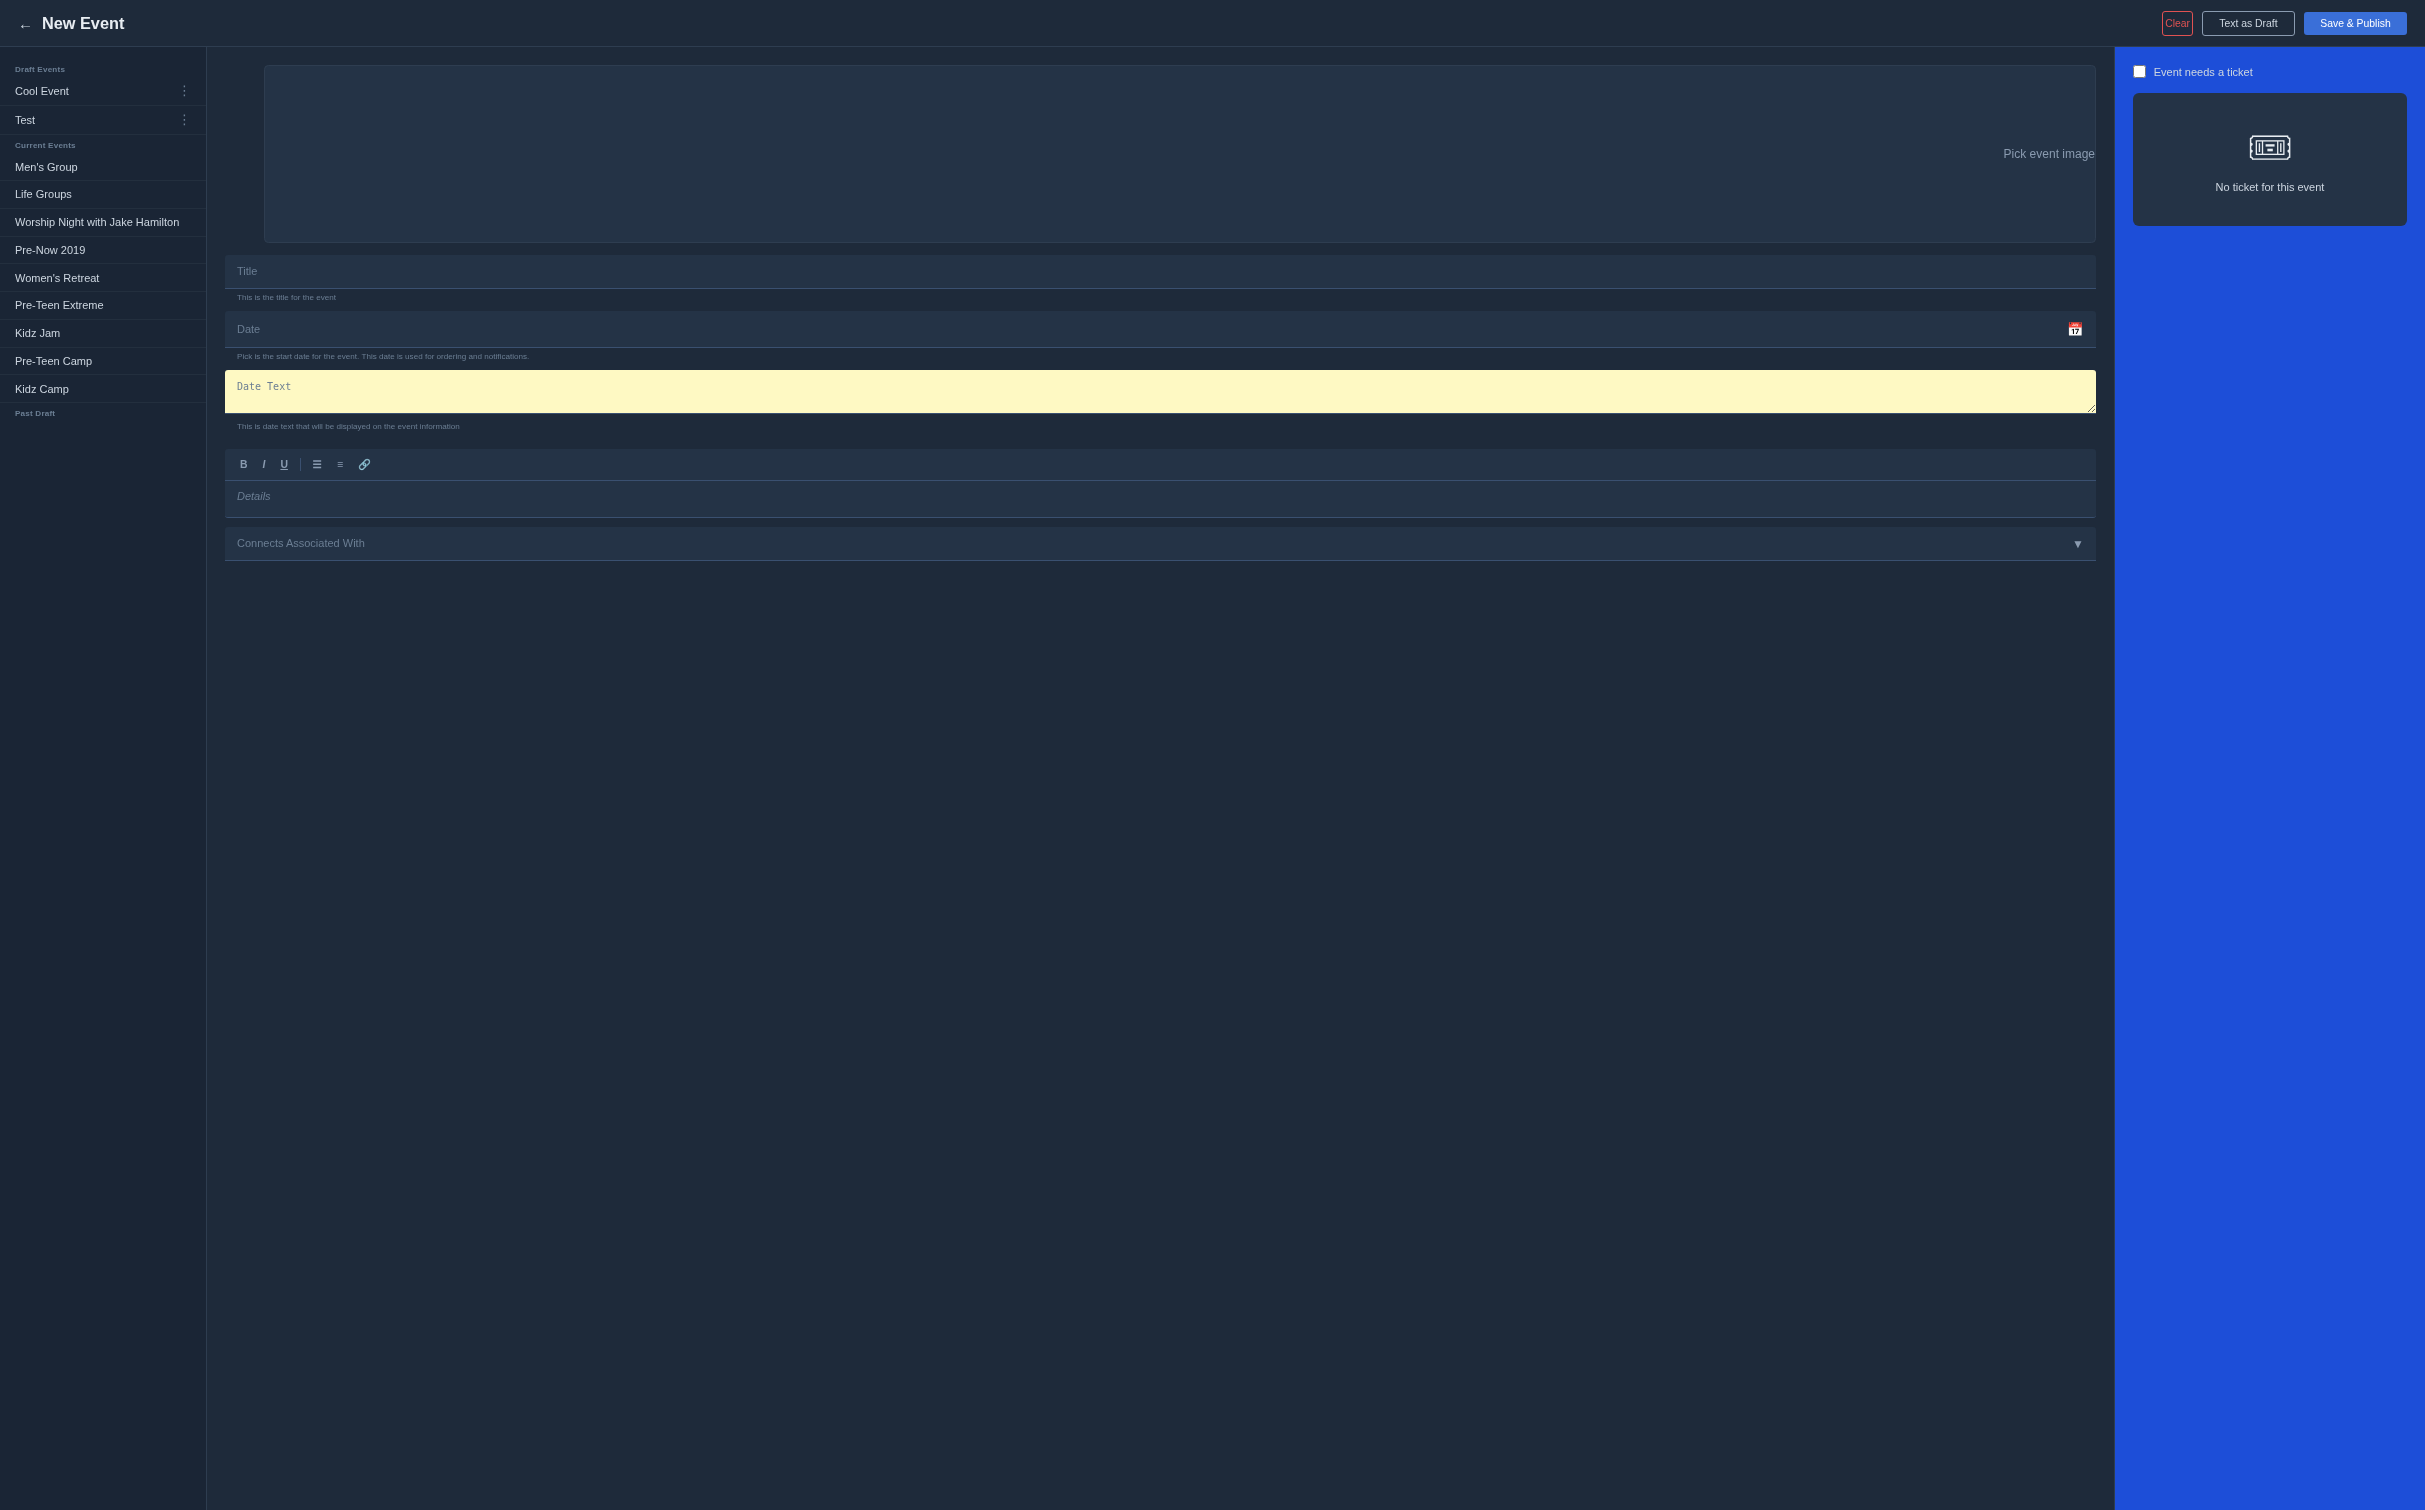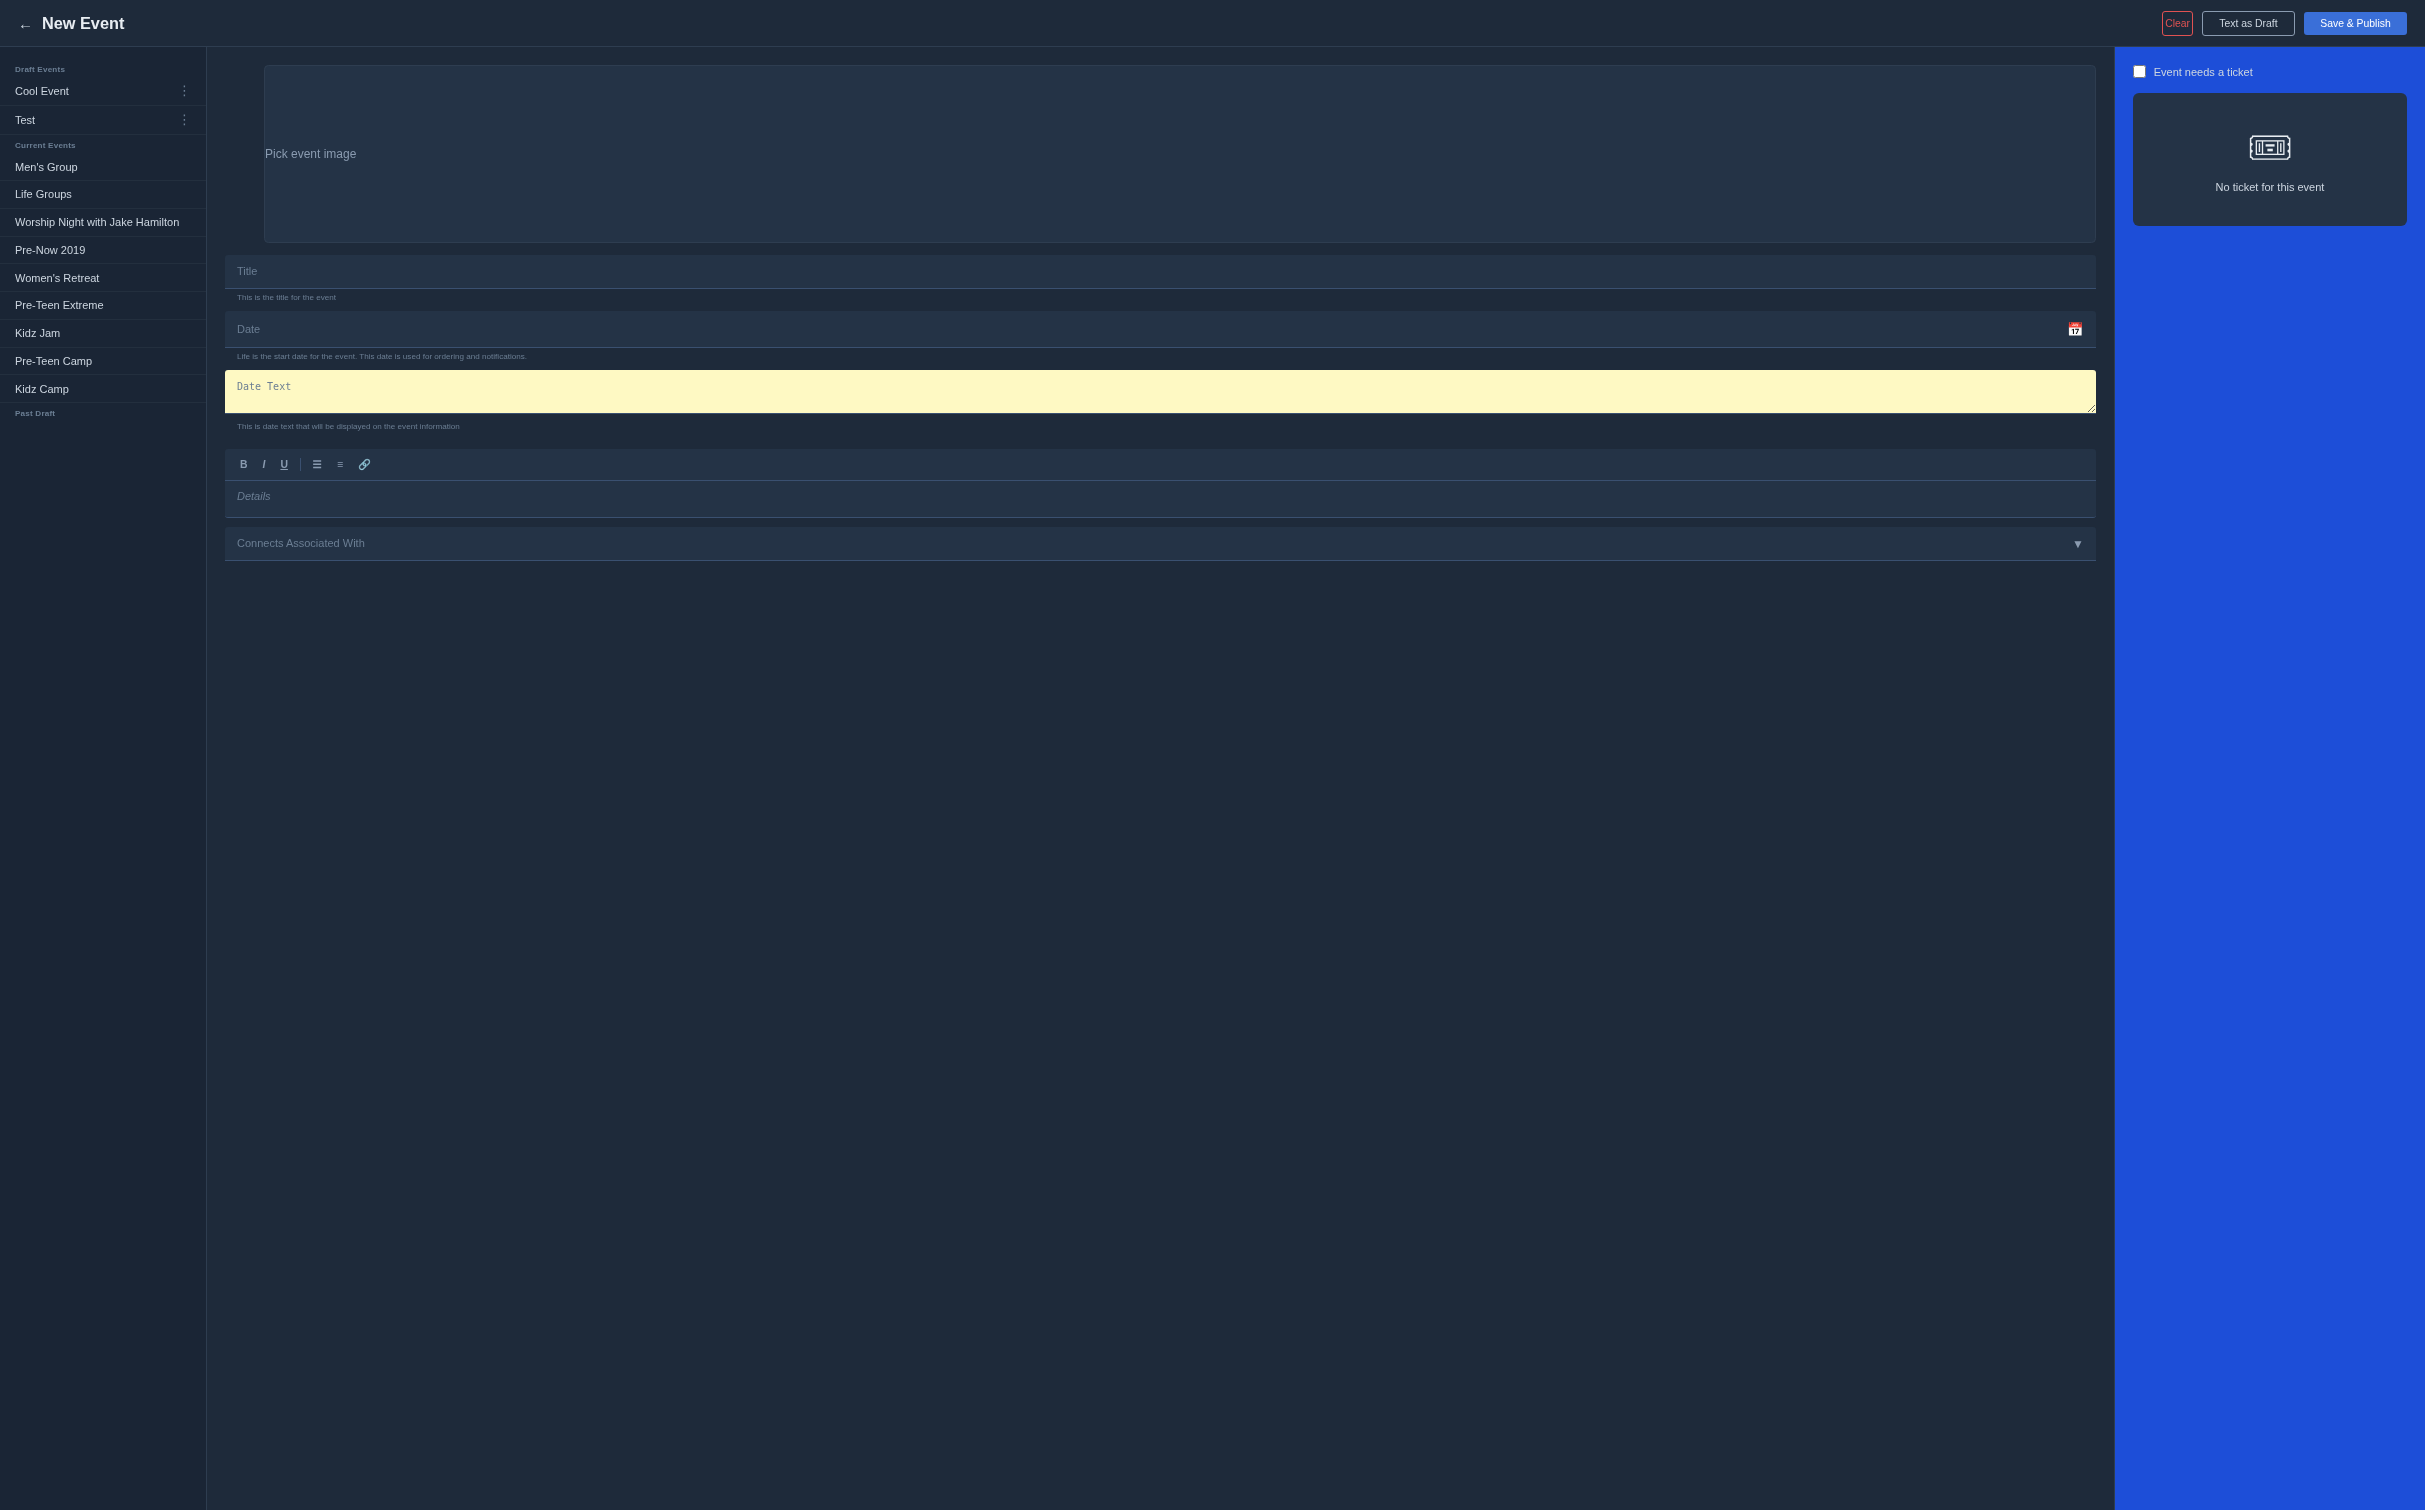--- a/index.html
+++ b/index.html
@@ -133,21 +133,21 @@
       background: #1e2a3a;
     }
 
     
     .image-picker {
       background: #243346;
       border-radius: 4.4px;
       height: 178px;
       display: flex;
       align-items: center;
-      justify-content: flex-start;
+      justify-content: flex-end;
       margin-bottom: 12px;
       cursor: pointer;
       border: 0.7px solid #2e3d50;
       margin-left: 39px;
     }
     .image-picker-text {
       color: #8a9bb0;
       font-size: 12px;
       font-weight: 500;
     }
@@ -406,21 +406,21 @@
       <div class="form-field">
         <input class="field-input" type="text" placeholder="Title" style="">
         <div class="field-hint">This is the title for the event</div>
       </div>
 
       <div class="form-field">
         <div class="date-field-wrapper">
           <input class="date-field-input" type="text" placeholder="Date" style="">
           <span class="calendar-icon">📅</span>
         </div>
-        <div class="field-hint">Life is the start date for the event. This date is used for ordering and notifications.</div>
+        <div class="field-hint">Pick is the start date for the event. This date is used for ordering and notifications.</div>
       </div>
 
       <div class="form-field">
         <textarea class="date-text-field" placeholder="Date Text" style=""></textarea>
         <div class="field-hint">This is date text that will be displayed on the event information</div>
       </div>
 
       <div class="form-field">
         <div class="rich-toolbar">
           <button class="toolbar-btn"><b>B</b></button>

